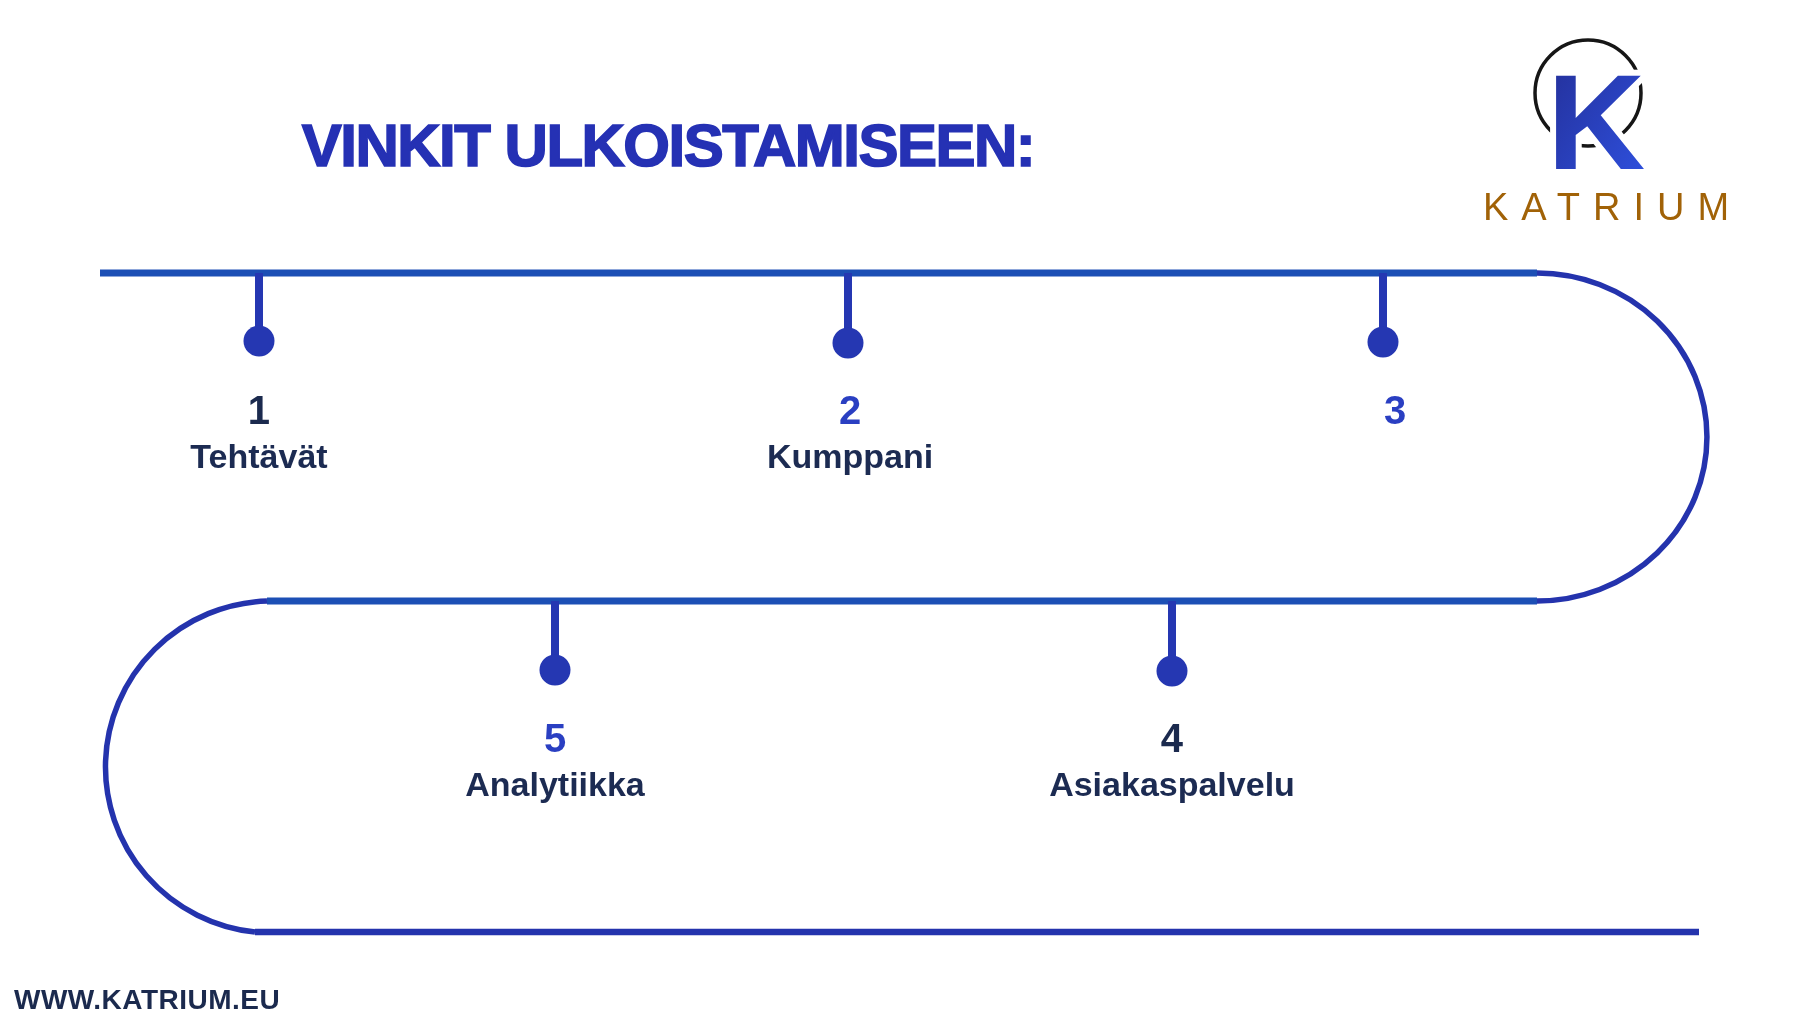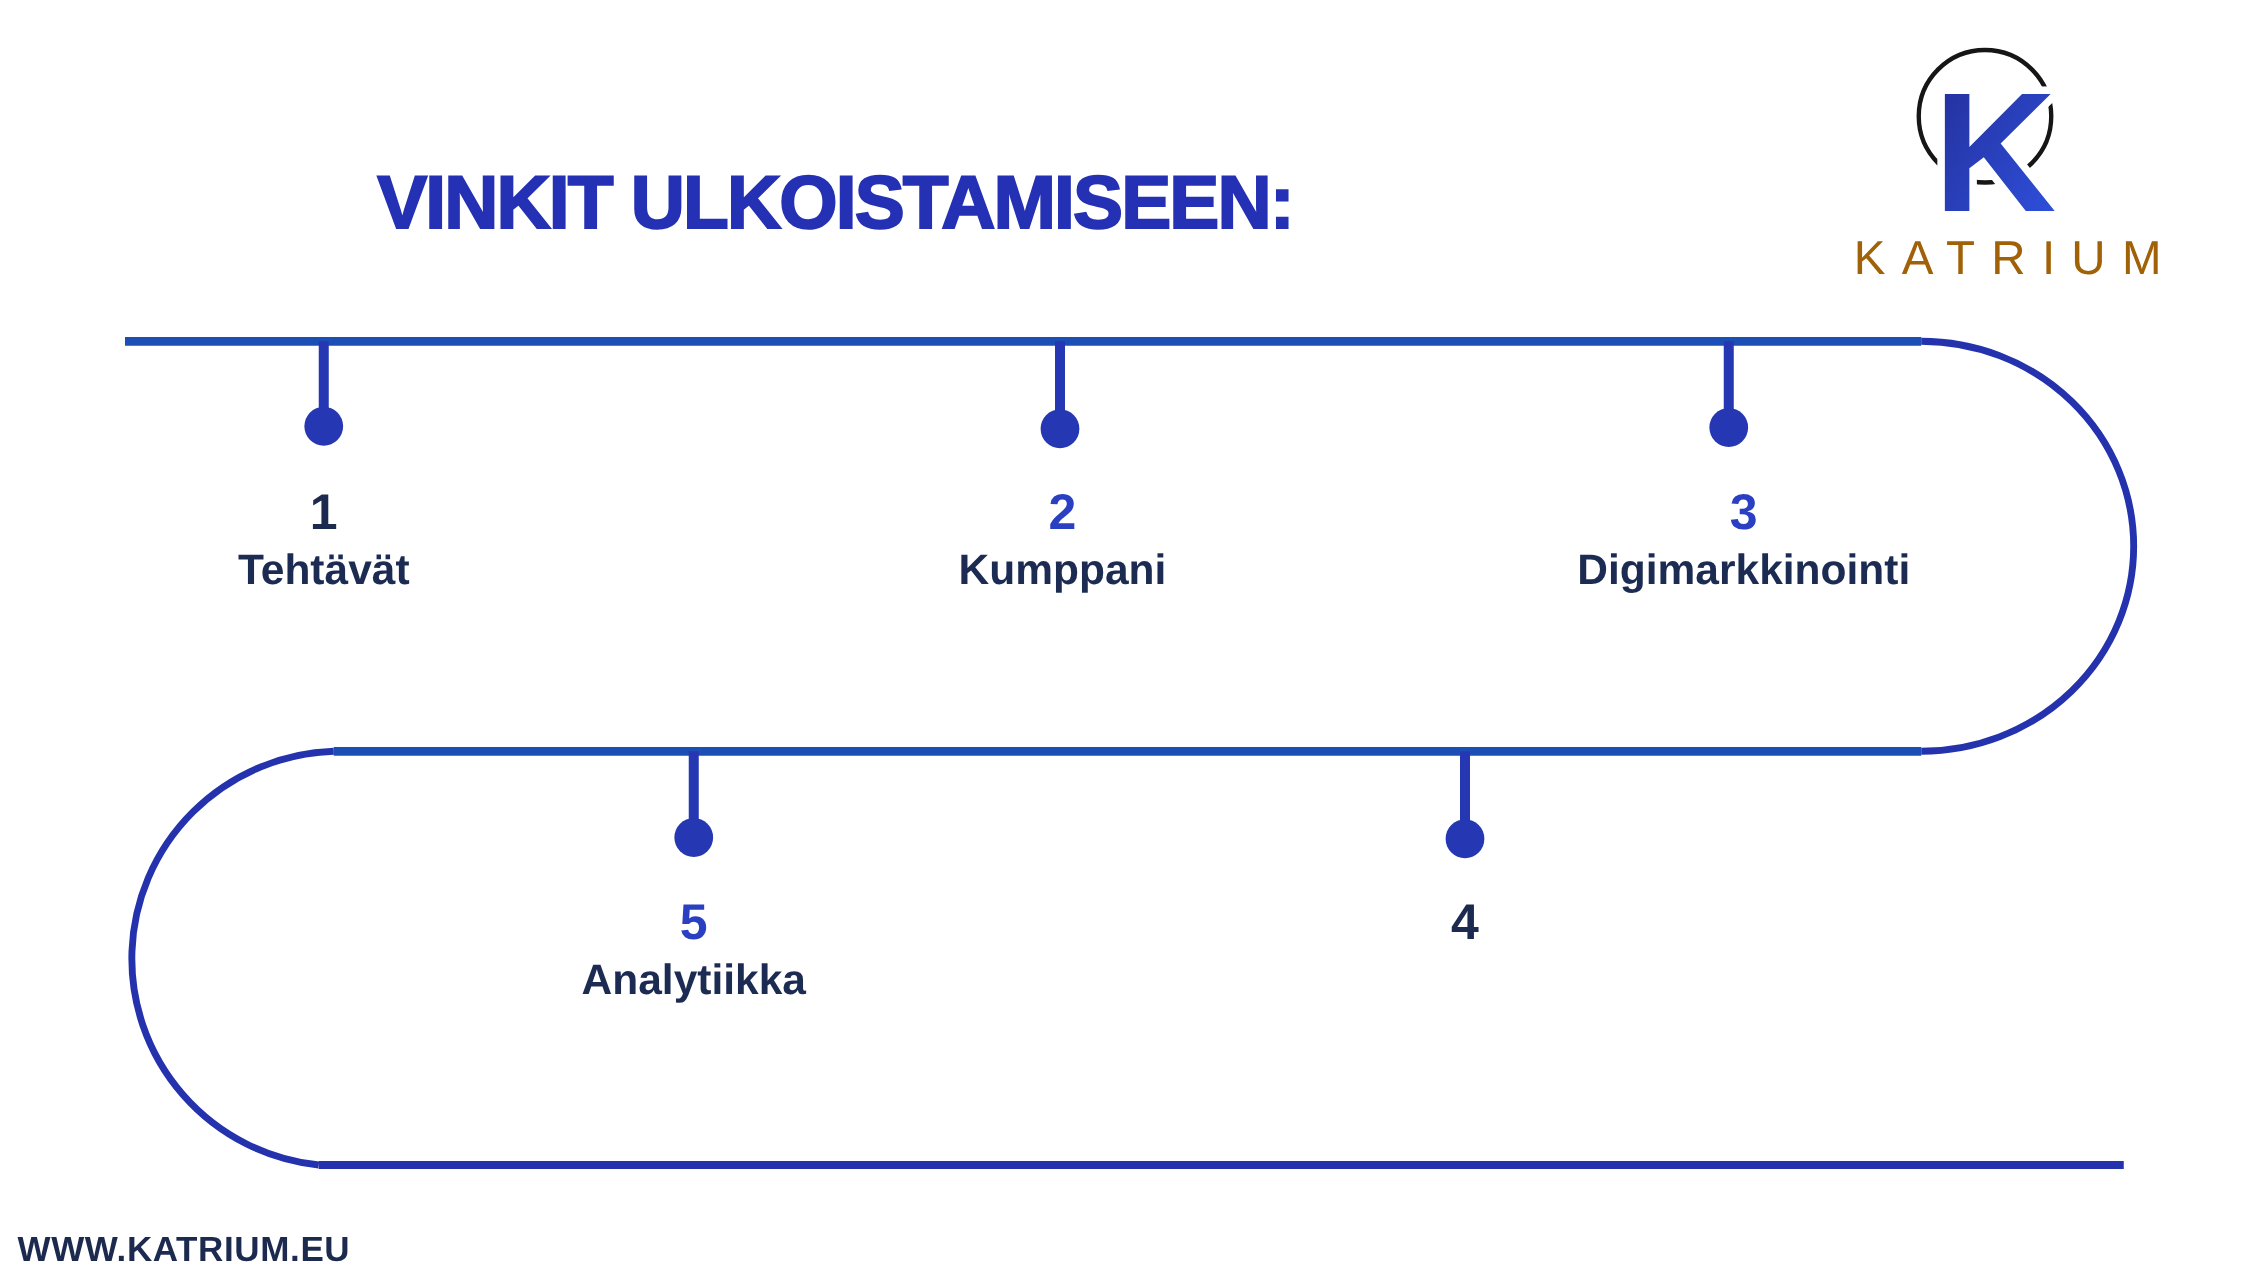--- a/index.html
+++ b/index.html
@@ -3,21 +3,21 @@
 <meta charset="utf-8">
 <style>
   html,body{margin:0;padding:0;background:#ffffff;}
   .canvas{
     position:relative;width:1794px;height:1010px;overflow:hidden;
     background:#ffffff;font-family:"Liberation Sans",sans-serif;
   }
   .title{
     position:absolute;left:668px;top:116px;transform:translateX(-50%);
     font-size:60px;line-height:60px;font-weight:bold;letter-spacing:-1.5px;
-    color:#2531b4;-webkit-text-stroke:1.6px #2531b4;white-space:nowrap;margin-top:16px;
+    color:#2531b4;-webkit-text-stroke:1.6px #2531b4;white-space:nowrap;
   }
   .timeline-svg{position:absolute;left:0;top:0;}
   .step{position:absolute;transform:translateX(-50%);text-align:center;}
   .step .num{font-size:40px;line-height:40px;font-weight:bold;white-space:nowrap;}
   .num-blue{color:#2a3fc2;}
   .num-navy{color:#1b2a4e;}
   .step .lbl{
     margin-top:6px;font-size:34px;line-height:40px;font-weight:bold;
     color:#1c2b52;white-space:nowrap;
   }
@@ -63,29 +63,29 @@
   <div class="step" style="left:259px;top:390px;">
     <div class="num num-navy">1</div>
     <div class="lbl">Tehtävät</div>
   </div>
   <div class="step" style="left:850px;top:390px;">
     <div class="num num-blue">2</div>
     <div class="lbl">Kumppani</div>
   </div>
   <div class="step" style="left:1395px;top:390px;">
     <div class="num num-blue">3</div>
-    <div class="lbl">Digimarkkinointi</div>
   </div>
 
   <div class="step" style="left:555px;top:718px;">
     <div class="num num-blue">5</div>
     <div class="lbl">Analytiikka</div>
   </div>
   <div class="step" style="left:1172px;top:718px;">
     <div class="num num-navy">4</div>
+    <div class="lbl">Asiakaspalvelu</div>
   </div>
 
   <div class="logo">
     <svg width="252" height="200" viewBox="0 0 252 200">
       <defs>
         <linearGradient id="kg" x1="0" y1="0" x2="1" y2="1">
           <stop offset="0%" stop-color="#232e96"></stop>
           <stop offset="100%" stop-color="#2f52e2"></stop>
         </linearGradient>
       </defs>

